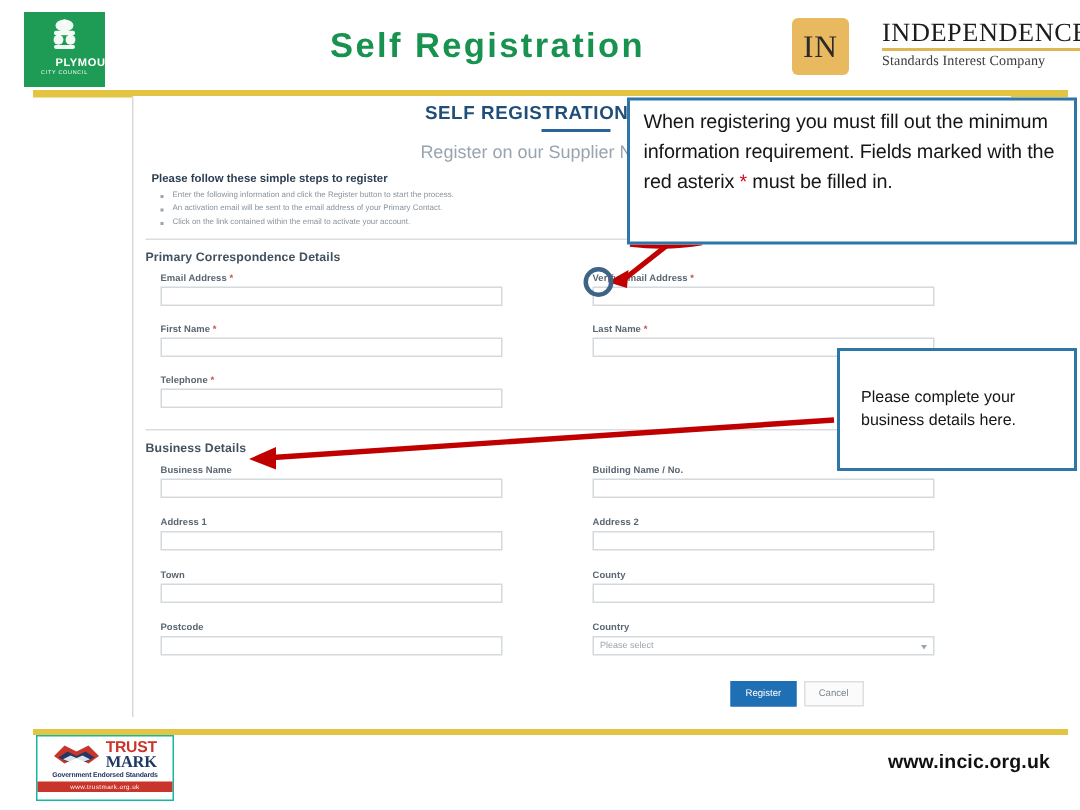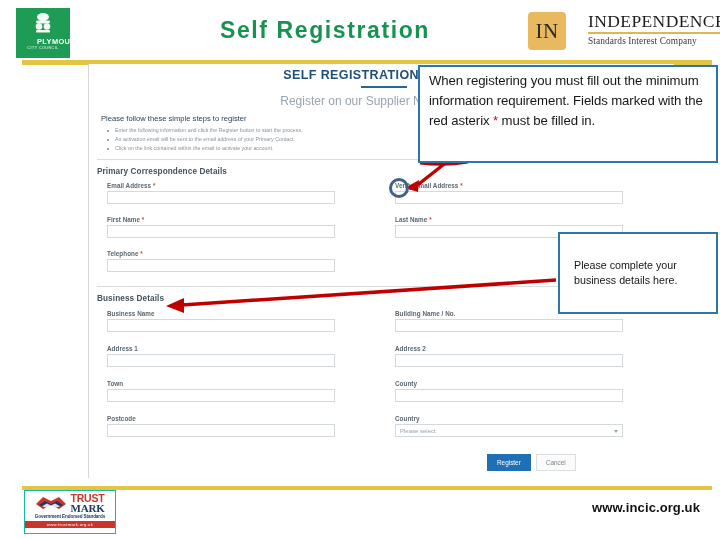--- a/index.html
+++ b/index.html
@@ -101,21 +101,21 @@
     width: 46px; height: 2px; background: #2a6496;
   }
   .shot-sub {
     position: absolute; left: 0; top: 30px; width: 368px;
     text-align: right;
     color: #9aa4ae; font-size: 12px; font-weight: normal;
   }
 
   .shot-lead {
     position: absolute; left: 12px; top: 50px;
-    color: #2c3e50; font-size: 7.6px; font-weight: normal;
+    color: #2c3e50; font-size: 7.6px; font-weight: bold;
   }
   .shot-bullets {
     position: absolute; left: 18px; top: 62px; width: 330px;
     list-style: none;
   }
   .shot-bullets li {
     position: relative;
     color: #8a939b; font-size: 5.3px; line-height: 9px;
     padding-left: 8px;
     white-space: nowrap;

